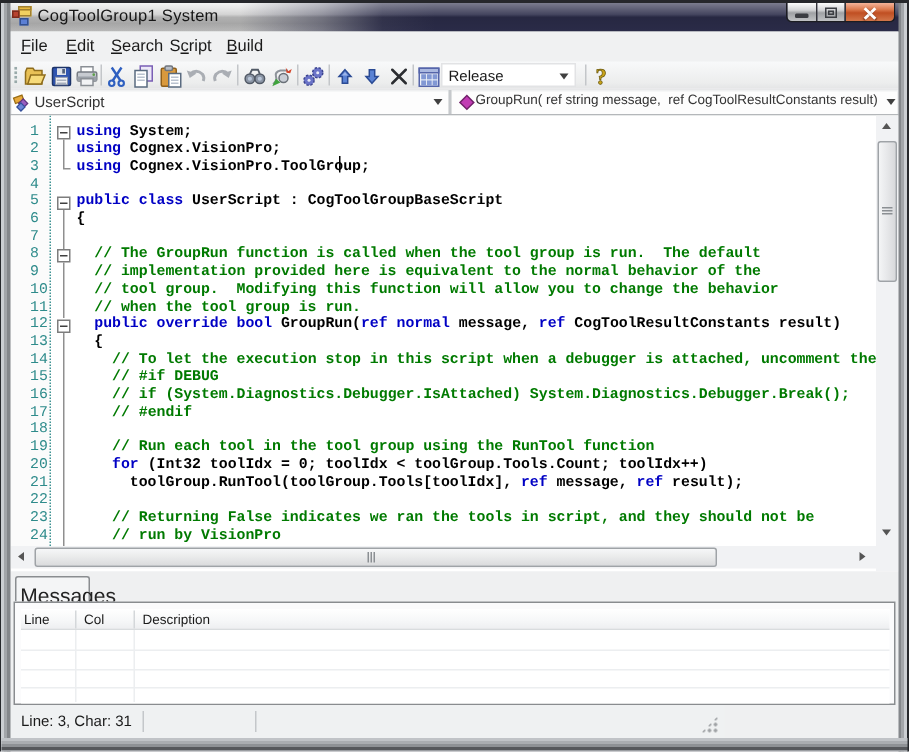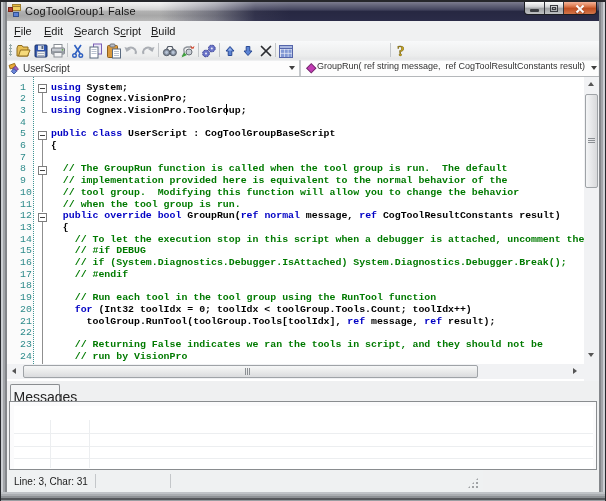--- a/index.html
+++ b/index.html
@@ -88,21 +88,21 @@
 
   <div id="titlebar" class="abs">
       <div id="titlegrad" class="abs" style="top:0;"></div>
     </div>
   <div id="ticon" class="abs">
       <div class="y"></div>
       <div class="yt"></div>
       <div class="r"></div>
       <div class="b"></div>
     </div>
-  <div id="ttext" class="abs">CogToolGroup1 False</div>
+  <div id="ttext" class="abs">CogToolGroup1 System</div>
   <div id="cbtns" class="abs">
     <div class="cb" id="cbmin">
         <div class="g"></div>
       </div>
     <div class="cb" id="cbmax">
         <div class="g"></div>
         <div class="g2"></div>
       </div>
     <div class="cb" id="cbclose">
         <div class="g"></div>
@@ -229,20 +229,24 @@
       <g transform="translate(387,2)">
         <text x="3" y="13" font-family="Liberation Serif" font-size="15" font-weight="bold" fill="#caa419" stroke="#6b5a10" stroke-width="0.5">?</text>
       </g>
     </svg>
     <div class="tsep" style="left:60px;"></div>
     <div class="tsep" style="left:151px;"></div>
     <div class="tsep" style="left:191px;"></div>
     <div class="tsep" style="left:212px;"></div>
     <div class="tsep" style="left:268px;"></div>
     <div class="tsep" style="left:383px;"></div>
+    <div id="release">
+        <span>Release</span>
+        <div class="arr"></div>
+      </div>
   </div>
 
   <div id="comborow" class="abs">
     <div id="combo1"></div>
     <div id="combo2"></div>
     <div id="combodiv"></div>
     <svg width="592" height="18" viewBox="0 0 592 18" style="z-index:2;">
       <g transform="translate(2.5,3) scale(0.85)">
         <rect x="0" y="1.5" width="7" height="4.5" fill="#e8a93c" stroke="#9a6d14" transform="rotate(-20 3.5 3.75)"></rect>
         <rect x="4.5" y="4.5" width="5" height="5" fill="#9a5fc0" stroke="#5f3380" transform="rotate(45 7 7)"></rect>
@@ -335,20 +339,27 @@
     <div style="position:absolute;left:577px;top:287px;width:15px;height:17px;background:#f1f2f4;"></div>
   </div>
 
   <div id="tabstrip" class="abs">
       <div id="tab1">
         <span>Messages</span>
       </div>
     </div>
   <div id="panel" class="abs">
     <div id="lview">
+      <div id="lvhead">
+        <span class="htxt" style="left:2px;">Line</span>
+        <span class="htxt" style="left:42px;">Col</span>
+        <span class="htxt" style="left:81px;">Description</span>
+        <div class="hsep" style="left:36px;"></div>
+        <div class="hsep" style="left:75px;"></div>
+      </div>
       <div class="rline" style="top:27px;"></div>
       <div class="rline" style="top:40px;"></div>
       <div class="rline" style="top:52px;"></div>
       <div class="cline" style="left:36px;"></div>
       <div class="cline" style="left:75px;"></div>
     </div>
   </div>
 
   <div id="statusbar" class="abs">
     <span id="stext">Line: 3, Char: 31</span>

